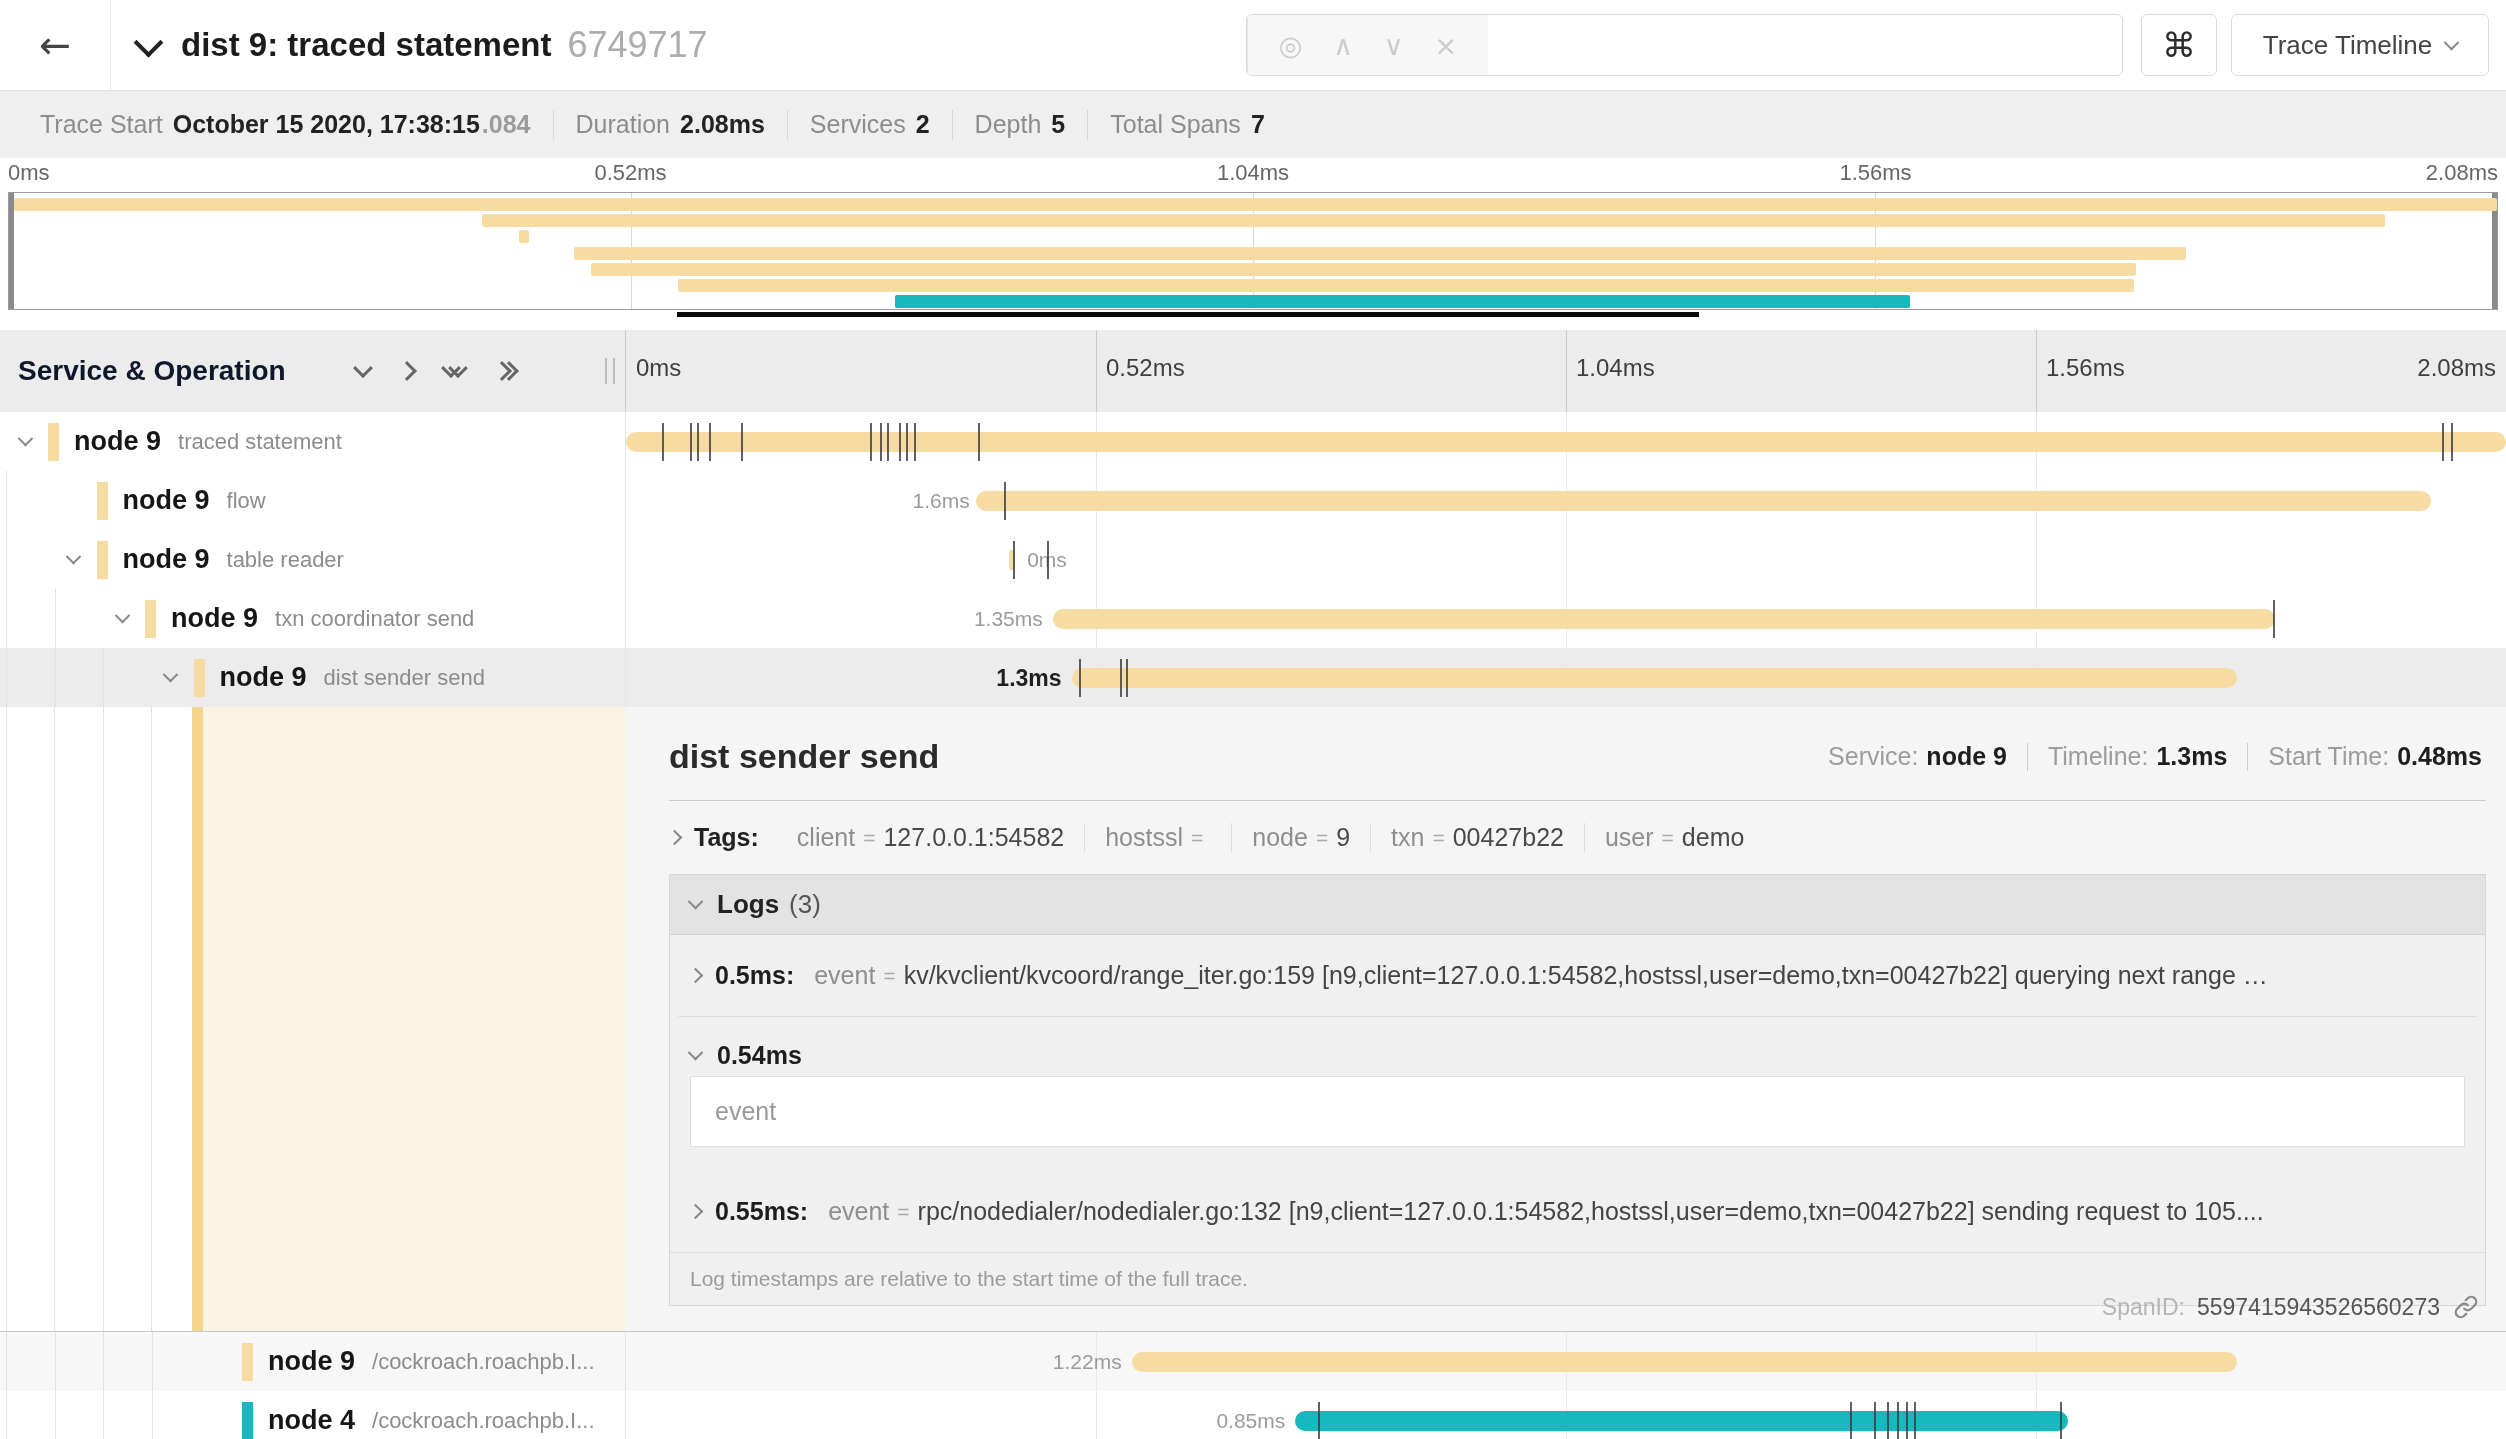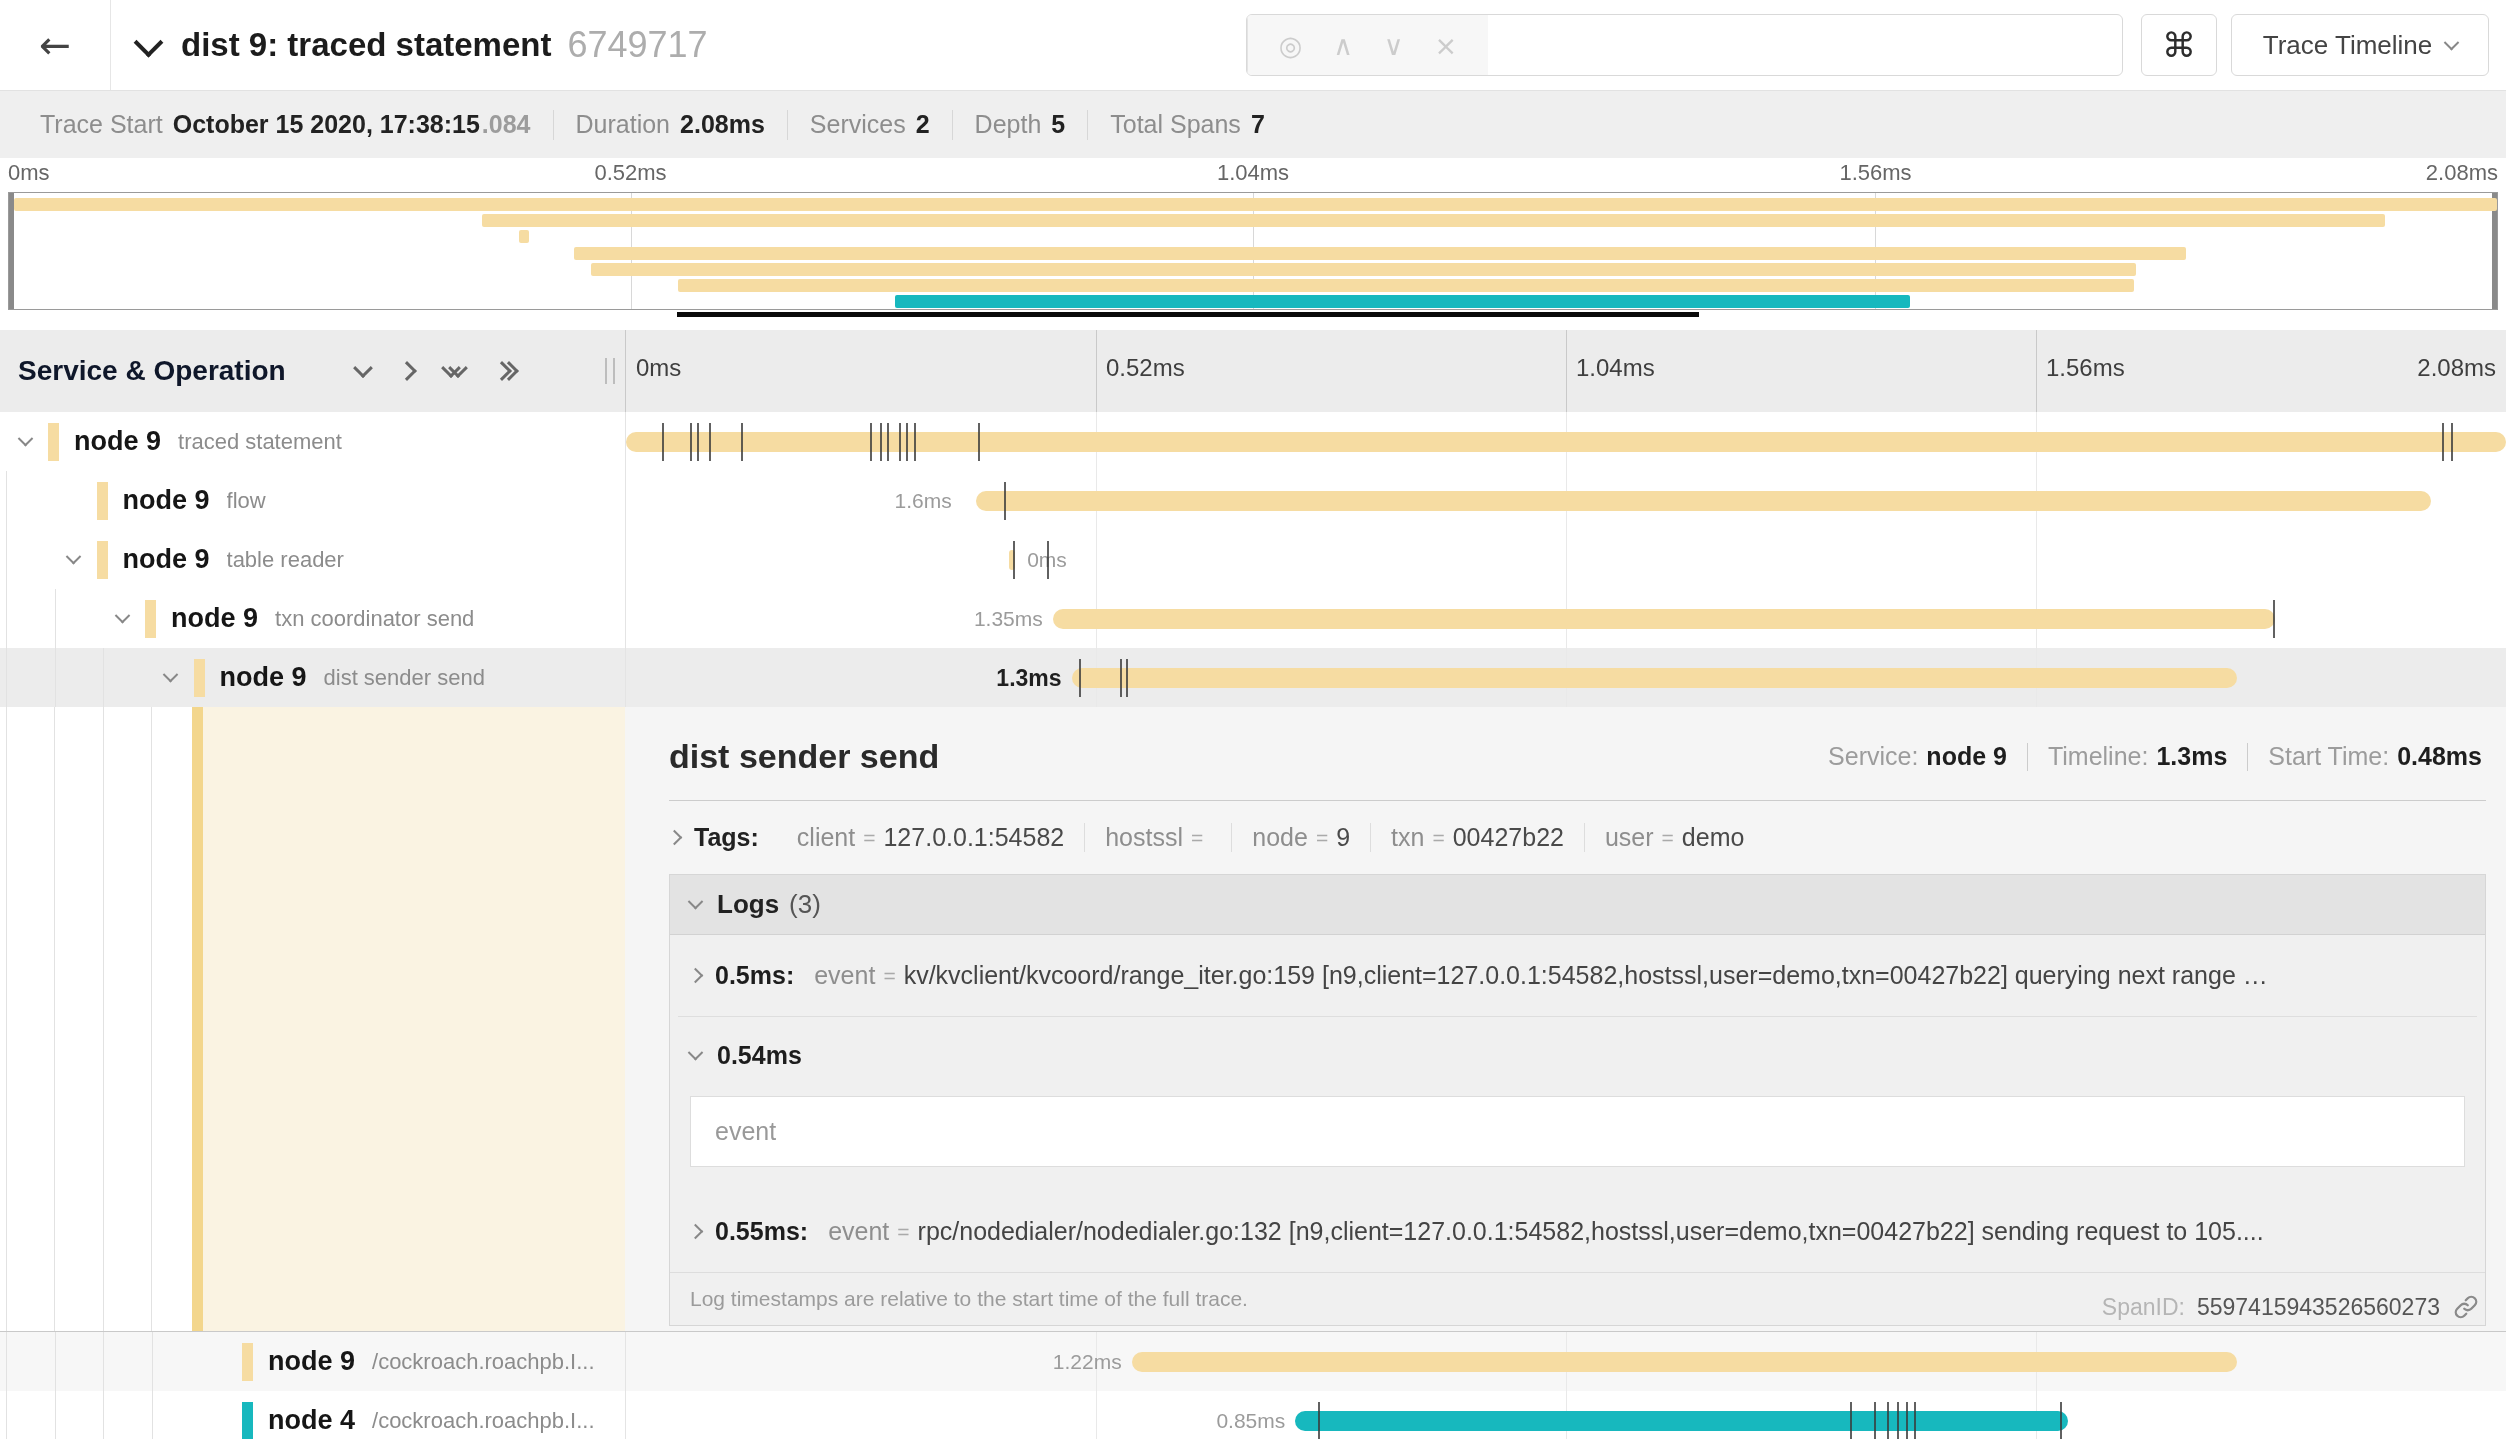--- a/index.html
+++ b/index.html
@@ -113,21 +113,21 @@
   .d-logs-header{background:#e3e3e3;border-bottom:1px solid #d2d2d2;padding:14px 20px;display:flex;align-items:center;font-size:26px;cursor:pointer;}
   .d-logs-header .lg{font-weight:700;margin:0 10px 0 16px;}
   .d-logs-header .cnt{color:#555;}
   .log-line{display:flex;align-items:center;padding:26px 20px;font-size:25px;white-space:nowrap;overflow:hidden;cursor:pointer;}
   .log-line .ltime{font-weight:700;color:#1d1d1d;margin:0 20px 0 14px;}
   .log-line .lkey{color:#8e8e8e;}
   .log-line .leq{color:#aaa;font-size:21px;margin:0 8px;}
   .log-line .lval{color:#444;overflow:hidden;text-overflow:ellipsis;}
   .log-divider{height:1px;background:#dedede;margin:0 8px;}
   .log-exp{padding:18px 20px 24px;}
-  .log-exp-head{display:flex;align-items:center;font-size:25px;padding:6px 0 26px;cursor:pointer;}
+  .log-exp-head{display:flex;align-items:center;font-size:25px;padding:6px 0 6px;cursor:pointer;}
   .log-exp-head .ltime{font-weight:700;color:#1d1d1d;margin-left:16px;}
   .log-table{background:#fff;border:1px solid #ddd;display:flex;padding:20px 0;}
   .lt-key{width:265px;padding-left:24px;box-sizing:border-box;color:#999;font-size:25px;flex:0 0 auto;}
   .lt-val{flex:1;font-family:"Liberation Mono",monospace;font-weight:700;font-size:23px;line-height:1.55;
           color:#0d7d81;padding-right:40px;word-break:break-all;}
   .d-logs-footer{border-top:1px solid #ddd;padding:14px 20px;font-size:21px;color:#9b9b9b;}
   .d-spanid{position:absolute;right:26px;bottom:10px;display:flex;align-items:center;gap:12px;font-size:23px;}
   .d-spanid .lbl{color:#b5b5b5;}
   .d-spanid .val{color:#555;}
   .link-ic{cursor:pointer;display:flex;}
@@ -285,21 +285,21 @@
         <span class="accent" style="background: rgb(246, 220, 162);"></span>
         <span class="svc-name">node 9</span>
         <span class="op-name">flow</span>
       <i class="guide" style="left: 6px;"></i>
         </div>
       <div class="tl-col">
         <div class="rgrid" style="left:25%"></div>
           <div class="rgrid" style="left:50%"></div>
           <div class="rgrid" style="left:75%"></div>
         <div class="bar" style="left: 18.6%; width: 77.4%; background: rgb(246, 220, 162);"></div>
-        <span class="dur-label" style="right: 81.4%; margin-right: 24px;">1.6ms</span>
+        <span class="dur-label" style="right: 81.4%; margin-right: 6px;">1.6ms</span>
       <i class="tick" style="left: 20.1%;"></i>
         </div>
     </div>
     <div class="row">
       <div class="name-cell" style="padding-left: 58.5px;">
         <span class="chev-box">
             <span class="chv down sm"></span>
           </span>
         <span class="accent" style="background: rgb(246, 220, 162);"></span>
         <span class="svc-name">node 9</span>

